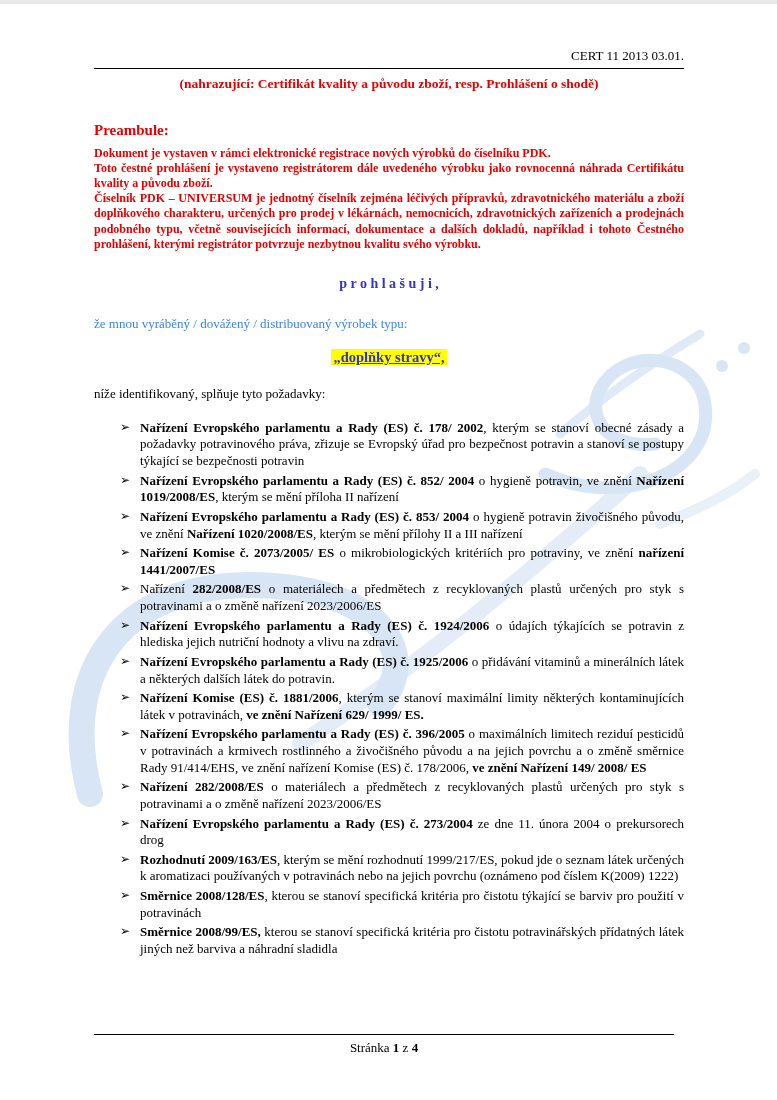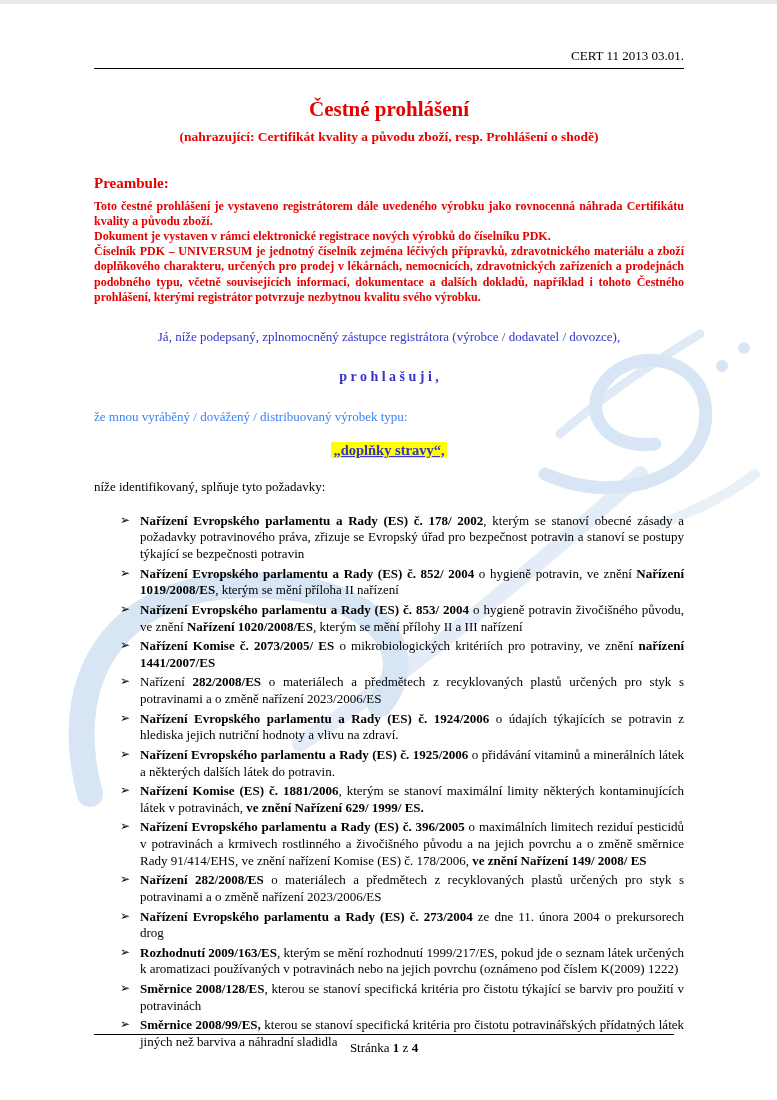--- a/index.html
+++ b/index.html
@@ -65,31 +65,29 @@
     </g>
   </svg>
 
   <div class="content">
 
     <div class="header">
       <span>CERT 11 2013 03.01.</span>
     </div>
     <hr class="header-rule">
 
-    <h1 class="title">Čestné prohlášení</h1>
     <div class="subtitle">(nahrazující: Certifikát kvality a původu zboží, resp. Prohlášení o shodě)</div>
 
     <h2 class="preamble-heading">Preambule:</h2>
     <div class="preamble-paragraphs">
+        <p>Dokument je vystaven v rámci elektronické registrace nových výrobků do číselníku PDK.</p>
         <p>Toto čestné prohlášení je vystaveno registrátorem dále uvedeného výrobku jako rovnocenná náhrada Certifikátu kvality a původu zboží.</p>
-        <p>Dokument je vystaven v rámci elektronické registrace nových výrobků do číselníku PDK.</p>
         <p>Číselník PDK – UNIVERSUM je jednotný číselník zejména léčivých přípravků, zdravotnického materiálu a zboží doplňkového charakteru, určených pro prodej v lékárnách, nemocnicích, zdravotnických zařízeních a prodejnách podobného typu, včetně souvisejících informací, dokumentace a dalších dokladů, například i tohoto Čestného prohlášení, kterými registrátor potvrzuje nezbytnou kvalitu svého výrobku.</p>
       </div>
 
-    <p class="decl-intro">Já, níže podepsaný, zplnomocněný zástupce registrátora (výrobce / dodavatel / dovozce),</p>
     <p class="decl-verb">p r o h l a š u j i ,</p>
 
     <p class="product-line">že mnou vyráběný / dovážený  / distribuovaný výrobek typu:</p>
 
     <p class="product-type-wrap"><span class="product-type">„doplňky stravy“,</span></p>
 
     <p class="req-intro">níže identifikovaný, splňuje tyto požadavky:</p>
 
     <div class="req-list">
         <div class="req-item">

